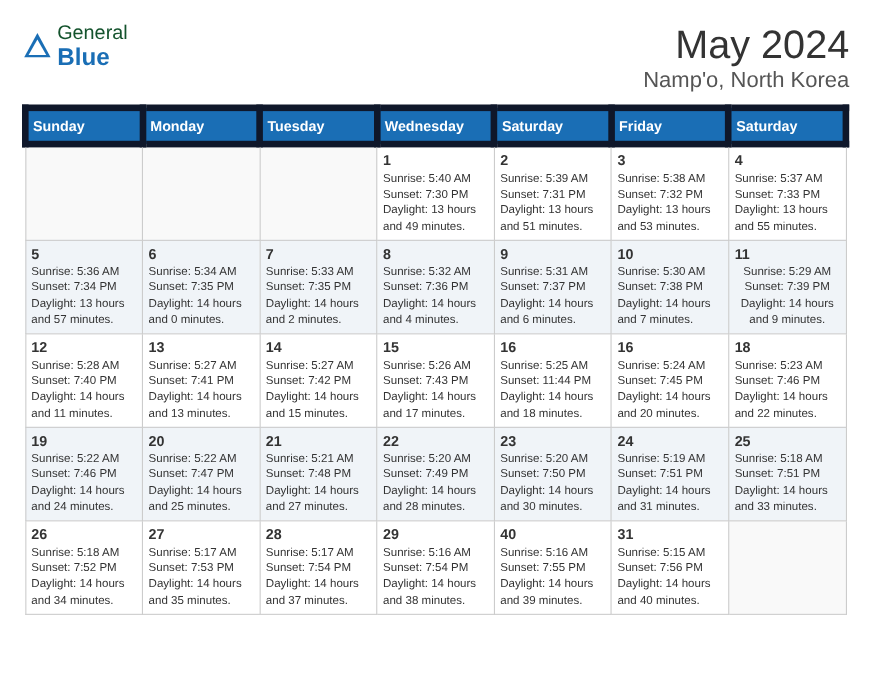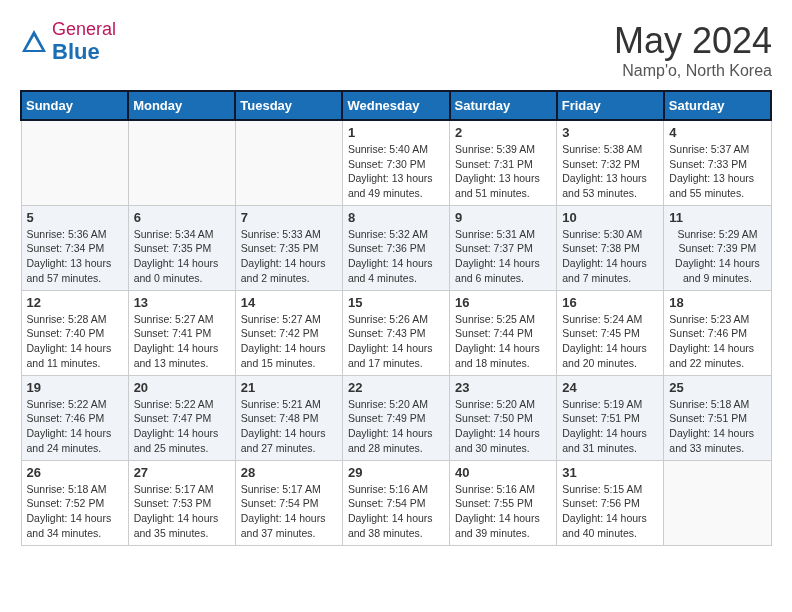--- a/index.html
+++ b/index.html
@@ -20,21 +20,21 @@
       display: flex;
       align-items: center;
     }
     .logo-text {
       display: flex;
       flex-direction: column;
       line-height: 1.1;
     }
     .logo-general {
       font-size: 18px;
-      color: #be185d;
+      color: #14532d;
       font-weight: normal;
     }
     .logo-blue {
       font-size: 22px;
       color: #1a6eb5;
       font-weight: bold;
     }
     .logo-icon {
       width: 28px;
       height: 28px;
@@ -42,34 +42,34 @@
     }
     .title-area {
       text-align: right;
     }
     .month-title {
       font-size: 36px;
       color: #333;
       font-weight: normal;
     }
     .location-title {
-      font-size: 16px;
+      font-size: 20px;
       color: #555;
     }
     .calendar-table {
       width: 100%;
       border-collapse: collapse;
       table-layout: fixed;
     }
     .calendar-table thead th {
       background: #1a6eb5;
       color: #fff;
       padding: 6px 4px;
       font-size: 13px;
-      border: 2px solid #0f172a;
+      border: 6px solid #0f172a;
       text-align: left;
     }
     .calendar-table td {
       border: 1px solid #ccc;
       vertical-align: top;
       padding: 4px 5px;
       font-size: 11px;
       color: #333;
       min-height: 80px;
       height: 85px;
@@ -233,21 +233,21 @@
         <td>
           <div class="day-number">15</div>
           <div class="day-info" style="white-space: pre-line;">Sunrise: 5:26 AM
 Sunset: 7:43 PM
 Daylight: 14 hours
 and 17 minutes.</div>
         </td>
         <td>
           <div class="day-number">16</div>
           <div class="day-info" style="white-space: pre-line;">Sunrise: 5:25 AM
-Sunset: 7:44 PM
+Sunset: 11:44 PM
 Daylight: 14 hours
 and 18 minutes.</div>
         </td>
         <td>
           <div class="day-number">16</div>
           <div class="day-info" style="white-space: pre-line;">Sunrise: 5:24 AM
 Sunset: 7:45 PM
 Daylight: 14 hours
 and 20 minutes.</div>
         </td>

